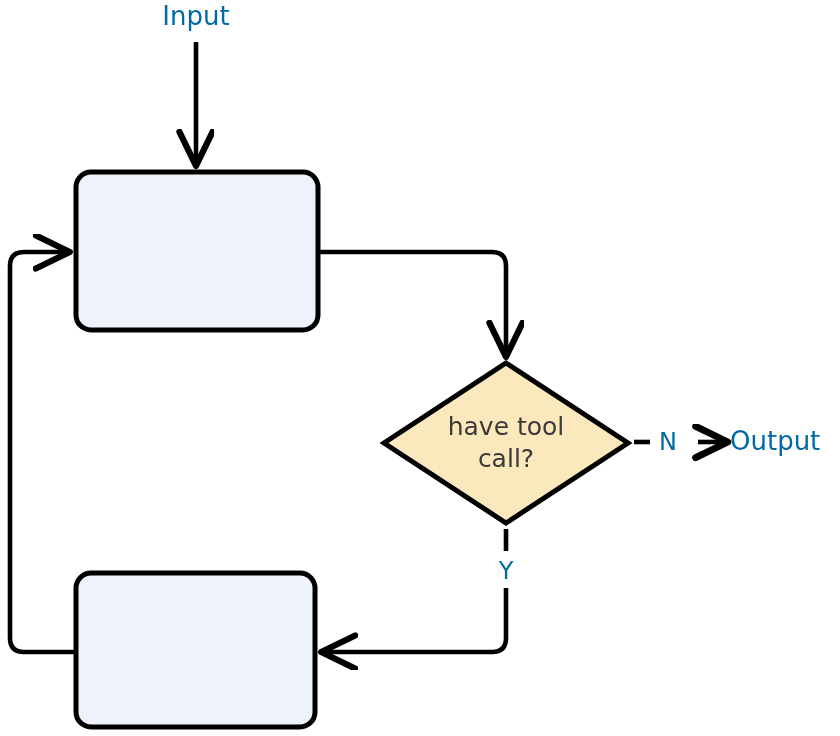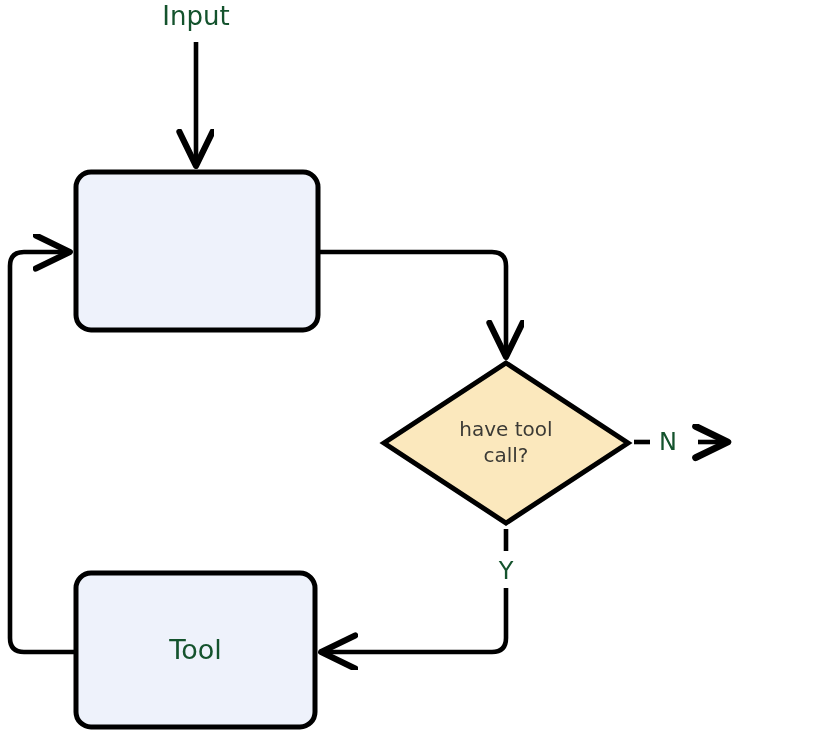--- a/index.html
+++ b/index.html
@@ -24,21 +24,21 @@
     left: 0;
     width: 840px;
     height: 736px;
   }
   .node-label {
     position: absolute;
     display: flex;
     align-items: center;
     justify-content: center;
     text-align: center;
-    color: #14532d;
+    color: #0369a1;
     font-family: "DejaVu Sans", "Liberation Sans", sans-serif;
     font-weight: 400;
     pointer-events: none;
     white-space: pre-line;
     line-height: 1.28;
   }
   .lbl-chatmodel {
     left: 76px;
     top: 172px;
     width: 242px;
@@ -50,21 +50,21 @@
     top: 573px;
     width: 239px;
     height: 154px;
     font-size: 27px;
   }
   .lbl-decision {
     left: 414px;
     top: 393px;
     width: 184px;
     height: 100px;
-    font-size: 20px;
+    font-size: 25px;
     color: #3b3a35;
   }
   .lbl-input {
     left: 126px;
     top: 0px;
     width: 140px;
     height: 34px;
     font-size: 26px;
   }
   .lbl-output {
@@ -127,20 +127,20 @@
     <rect x="76" y="573" width="239" height="154" rx="15" ry="15" fill="#eef2fb" stroke="#000000" stroke-width="5"></rect>
 
   </svg>
 
   <div class="node-label lbl-input">Input</div>
 
 
   <div class="node-label lbl-decision">have tool
 call?</div>
 
-  <div class="node-label lbl-tool">Tool</div>
 
+  <div class="node-label lbl-output">Output</div>
 
   <div class="node-label lbl-n">N</div>
 
   <div class="node-label lbl-y">Y</div>
 
 </div>
 
 </body></html>

